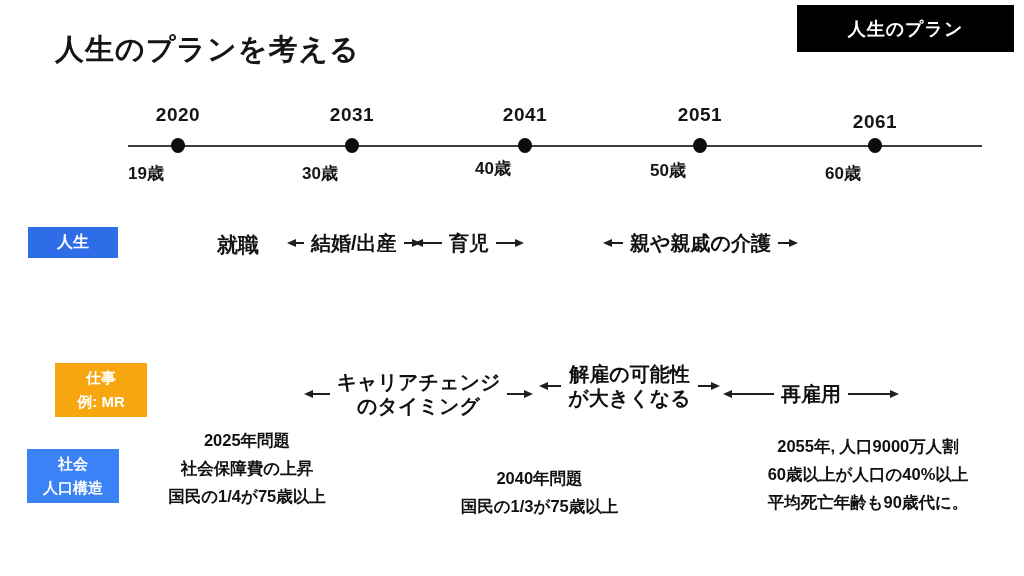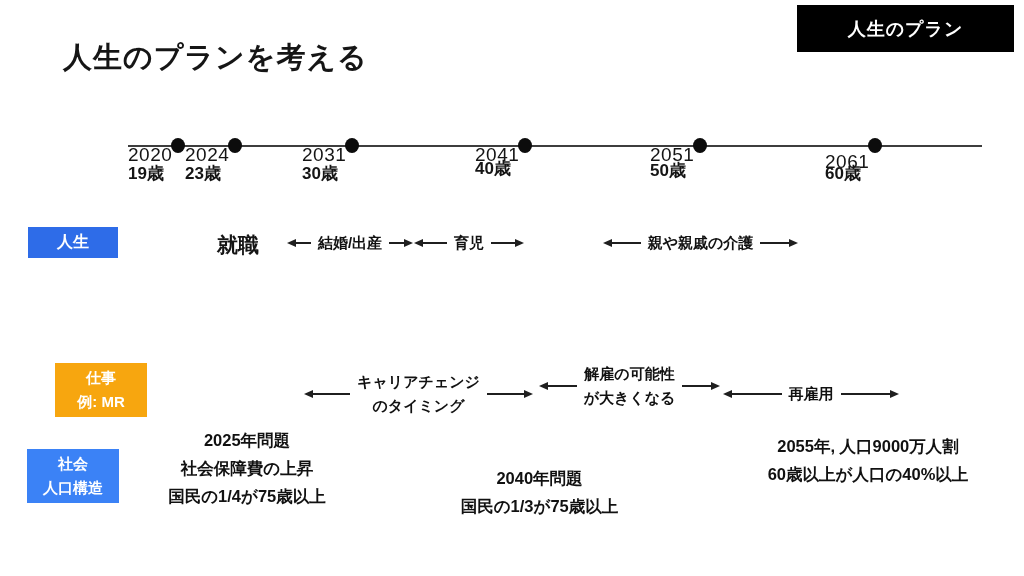--- a/index.html
+++ b/index.html
@@ -1,70 +1,65 @@
 <!DOCTYPE html>
 <html><head>
 <meta charset="utf-8">
 <style>
   html,body{margin:0;padding:0;background:#ffffff;}
   .stage{
     position:relative;width:1024px;height:576px;background:#ffffff;overflow:hidden;
     font-family:"Liberation Sans","DejaVu Sans",sans-serif;color:#151515;
   }
-  .title{position:absolute;left:55px;top:30px;margin:8px;font-size:29px;font-weight:700;letter-spacing:1px;}
+  .title{position:absolute;left:55px;top:30px;margin:0;font-size:29px;font-weight:700;letter-spacing:1px;}
   .corner{
     position:absolute;left:797px;top:5px;width:217px;height:47px;background:#000000;color:#fff;
     display:flex;align-items:center;justify-content:center;font-size:18px;font-weight:600;letter-spacing:1px;
   }
   
   .tl-line{position:absolute;left:128px;top:145px;width:854px;height:2px;background:#3d3d3d;}
   .tl-point{position:absolute;top:104px;width:100px;margin-left:-50px;height:84px;}
-  .tl-year{position:absolute;top:0;width:100%;text-align:left;font-size:19px;font-weight:400;letter-spacing:0.5px;margin-top:40px;}
+  .tl-year{position:absolute;top:0;width:100%;text-align:center;font-size:19px;font-weight:700;letter-spacing:0.5px;}
   .tl-dot{position:absolute;top:34px;left:50%;margin-left:-7px;width:14px;height:15px;border-radius:50%;background:#0c0c0c;}
   .tl-age{position:absolute;top:58px;width:100%;font-size:17px;font-weight:700;}
   
   .tagbox{
     position:absolute;color:#fff;display:flex;flex-direction:column;align-items:center;justify-content:center;
     font-weight:600;text-align:center;
   }
   .box-life{left:28px;top:227px;width:90px;height:31px;background:#2e6ce8;font-size:16px;}
   .box-work{left:27px;top:363px;width:92px;height:54px;background:#f7a60f;font-size:15px;line-height:24px;margin-left:28px;}
   .box-society{left:27px;top:449px;width:92px;height:54px;background:#3b82f6;font-size:15px;line-height:24px;}
   
   .milestone{position:absolute;left:217px;top:231px;font-size:21px;font-weight:600;}
   
   .dspan{position:absolute;display:flex;align-items:center;}
   .dspan .seg{flex:1;height:2px;background:#1f1f1f;min-width:8px;}
   .dspan .head{width:0;height:0;border-top:4.5px solid transparent;border-bottom:4.5px solid transparent;flex:0 0 auto;}
   .dspan .head.l{border-right:9px solid #1f1f1f;}
   .dspan .head.r{border-left:9px solid #1f1f1f;}
-  .dspan .lbl{padding:0 7px;font-size:15px;font-weight:600;color:#111;text-align:center;line-height:24px;white-space:nowrap;}
+  .dspan .lbl{padding:0 7px;font-size:20px;font-weight:600;color:#111;text-align:center;line-height:24px;white-space:nowrap;}
   .dspan .lbl div:empty{display:none;}
   
   .note{position:absolute;text-align:center;font-size:16.5px;font-weight:600;line-height:28px;color:#111;}
 </style>
 </head>
 <body>
 
 <div class="stage">
 
   <h1 class="title">人生のプランを考える</h1>
   <div class="corner">人生のプラン</div>
 
   <div class="tl-line"></div>
 
   <div class="tl-point" style="left:178px">
     <div class="tl-year">2020</div>
     <div class="tl-dot"></div>
     <div class="tl-age">19歳</div>
-  </div>
-  <div class="tl-point" style="left:235px">
-    <div class="tl-year">2024</div>
-    <div class="tl-dot"></div>
-    <div class="tl-age">23歳</div>
   </div>
   <div class="tl-point" style="left:352px">
     <div class="tl-year">2031</div>
     <div class="tl-dot"></div>
     <div class="tl-age">30歳</div>
   </div>
   <div class="tl-point" style="left:525px">
     <div class="tl-year">2041</div>
     <div class="tl-dot"></div>
     <div class="tl-age" style="top:53px">40歳</div>
@@ -156,15 +151,16 @@
   </div>
 
   <div class="note" style="left:437px;top:464px;width:205px">
     <div>2040年問題</div>
     <div>国民の1/3が75歳以上</div>
   </div>
 
   <div class="note" style="left:750px;top:432px;width:236px">
     <div>2055年, 人口9000万人割</div>
     <div>60歳以上が人口の40%以上</div>
+    <div>平均死亡年齢も90歳代に。</div>
   </div>
 
 </div>
 
 </body></html>

